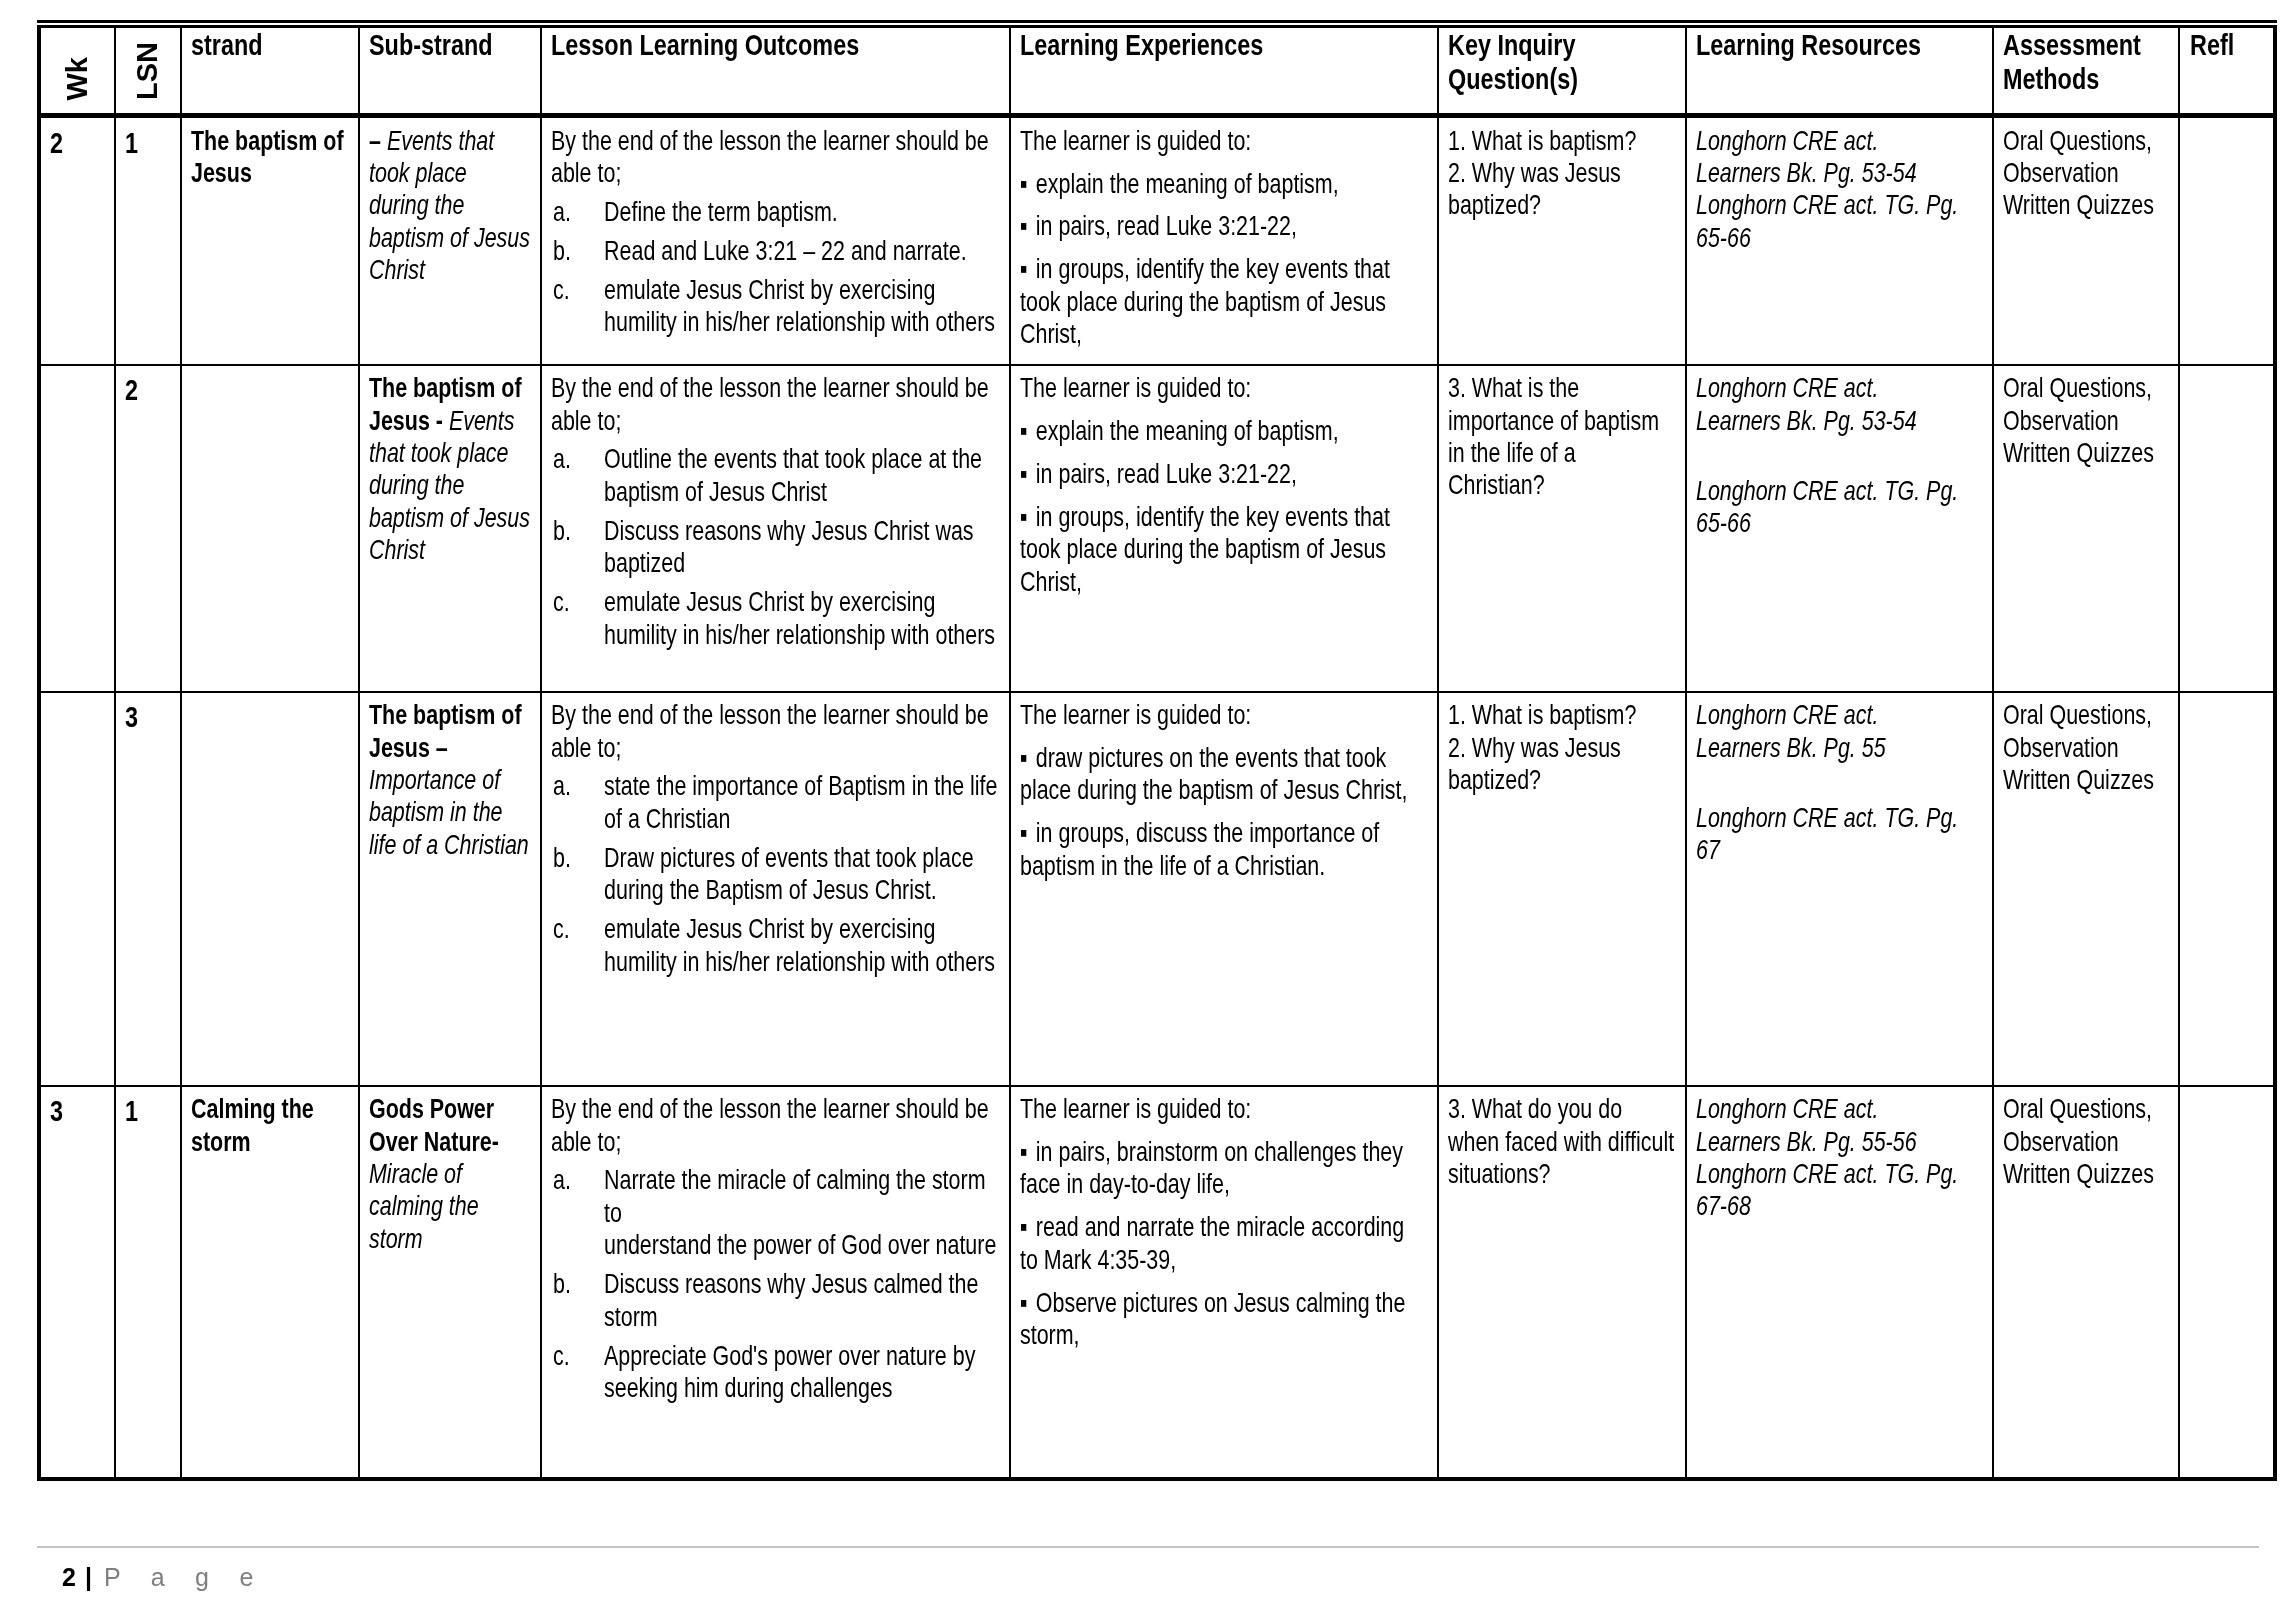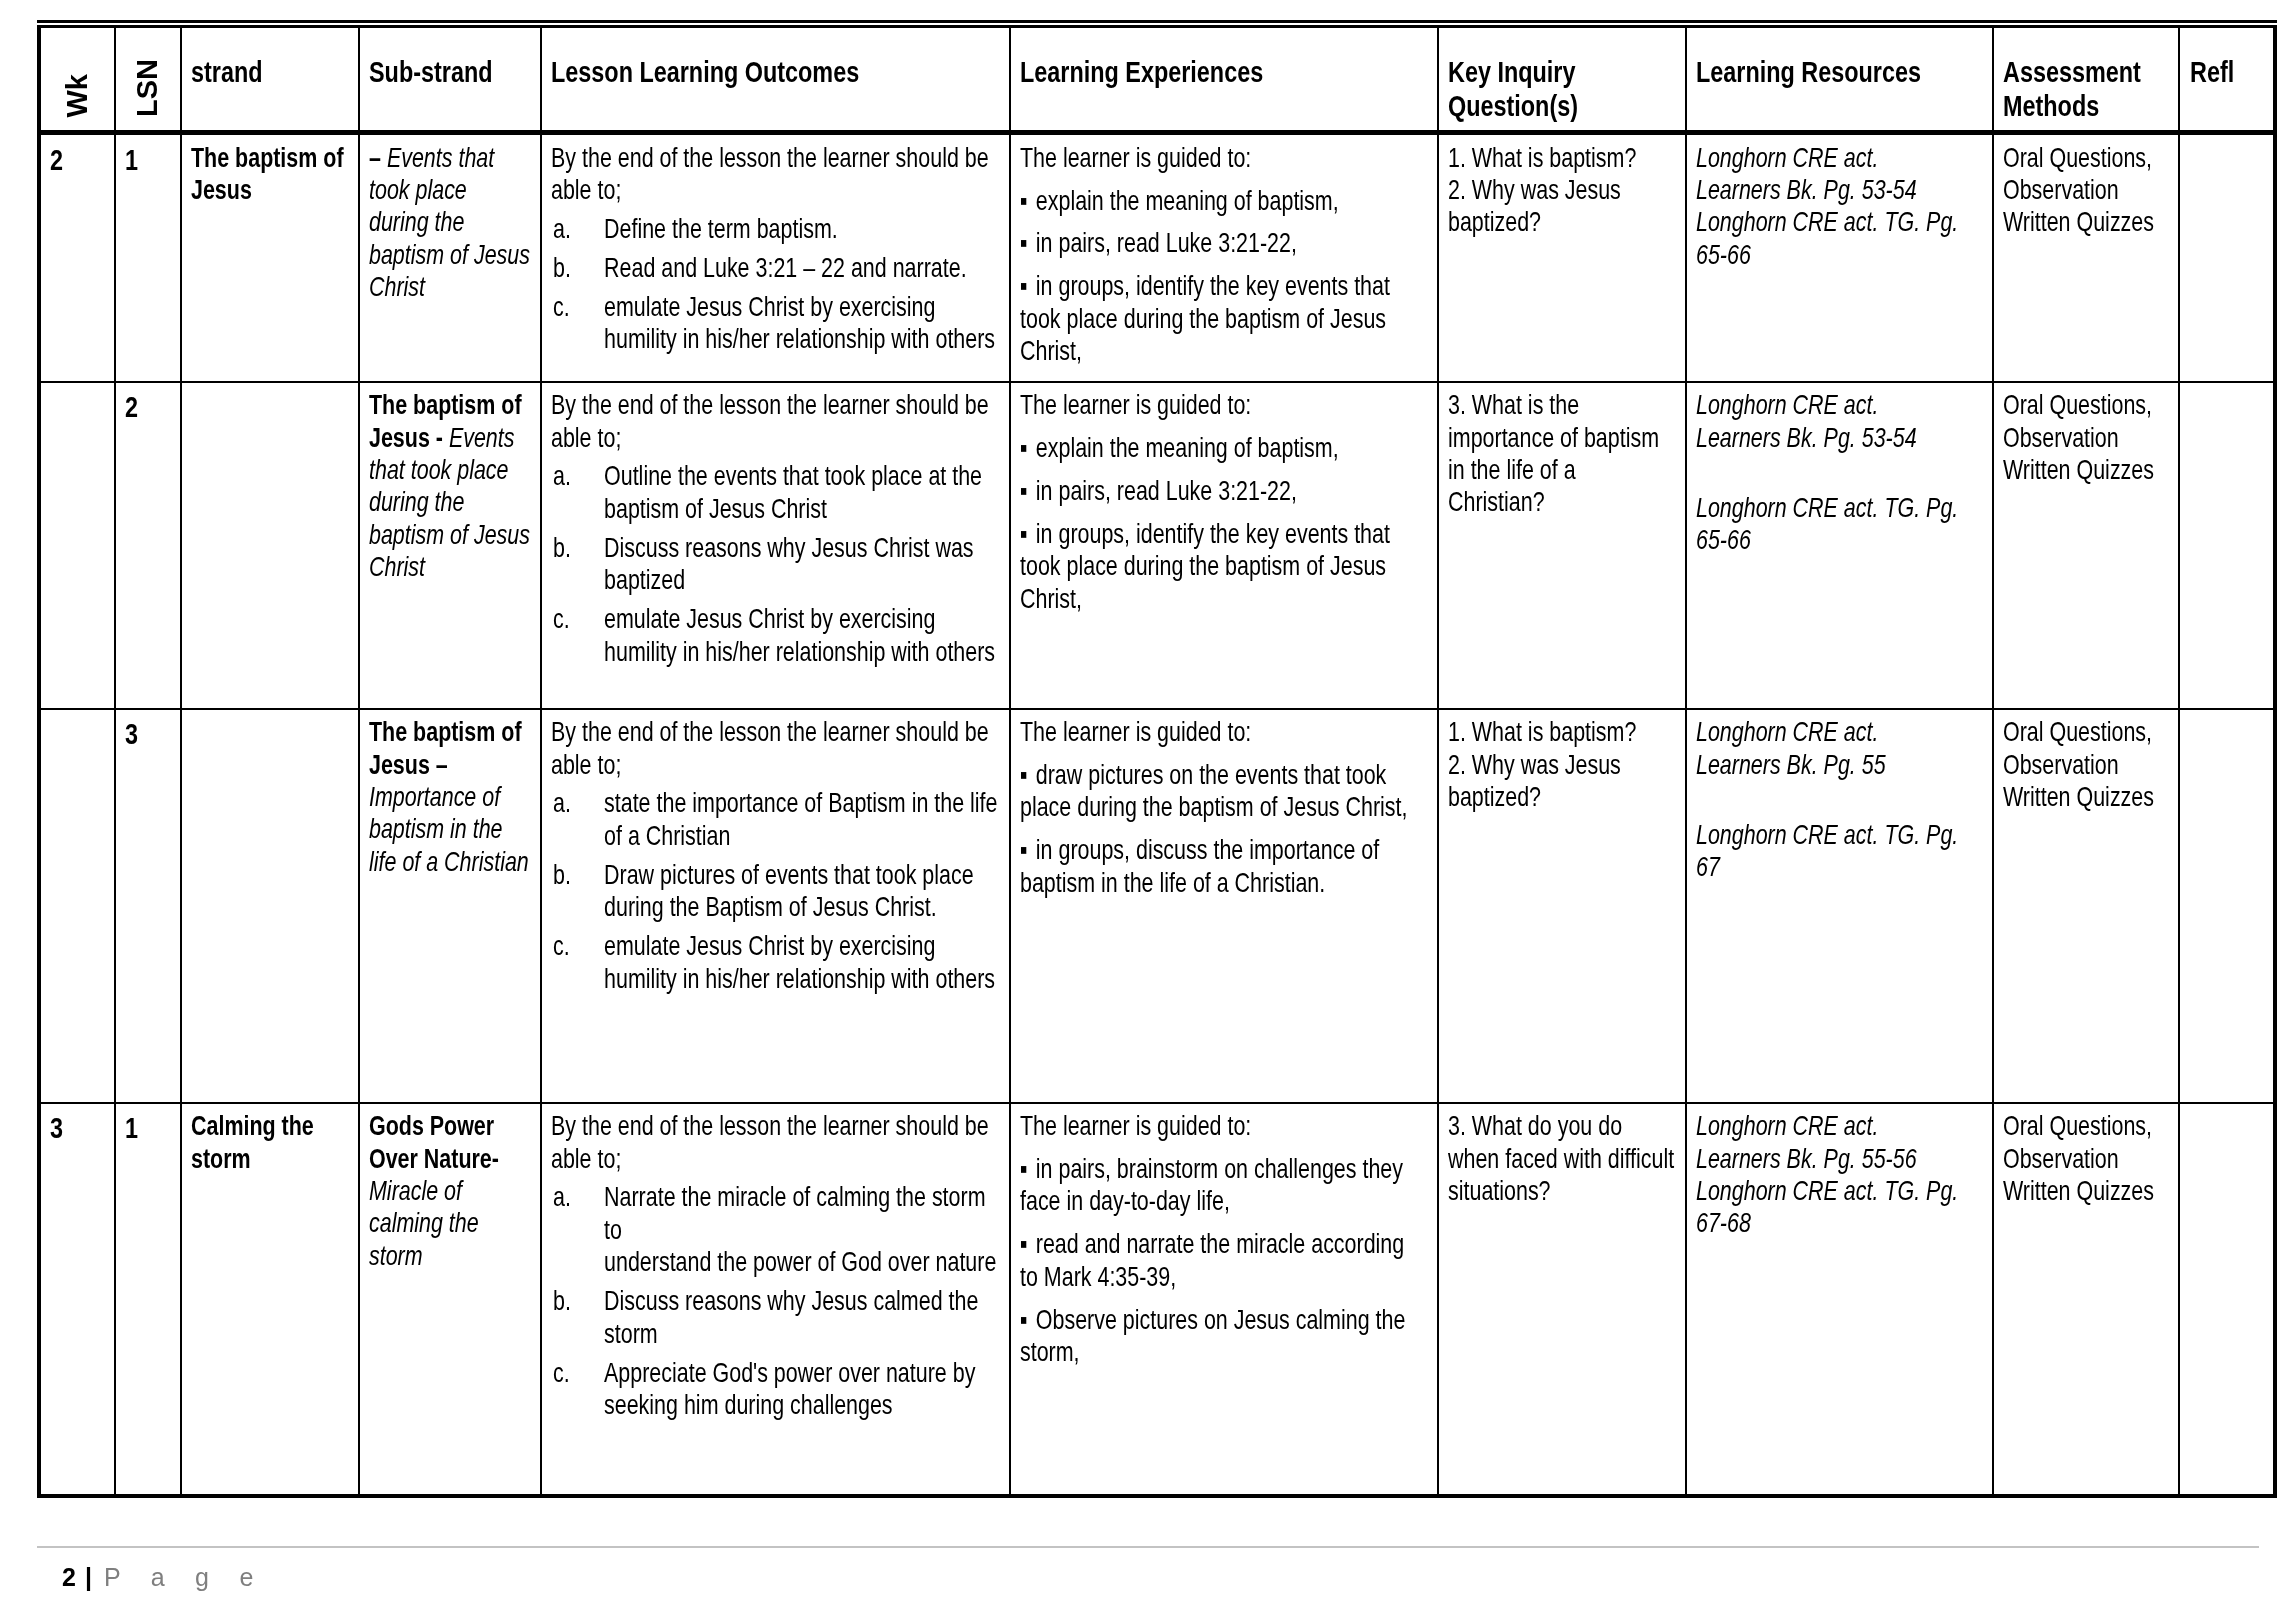--- a/index.html
+++ b/index.html
@@ -21,21 +21,21 @@
   }
   tr.hdr { border-bottom:5.9px solid #000; }
   th, td {
     border:2.6px solid #000;
     vertical-align:top;
     padding:6.5px 9.2px 6.5px 9.2px;
     overflow:hidden;
   }
   th {
     font-size:30px; font-weight:bold; text-align:left;
-    padding-top:27px; line-height:1.15;
+    padding-top:0; line-height:1.15;
   }
   th.num { vertical-align:bottom; text-align:center; padding-bottom:5.2px; }
   .vhead {
     writing-mode:vertical-rl;
     transform:rotate(180deg);
     display:inline-block;
     font-size:29px; font-weight:bold;
   }
   td { font-size:27.5px; line-height:1.18; }
   

